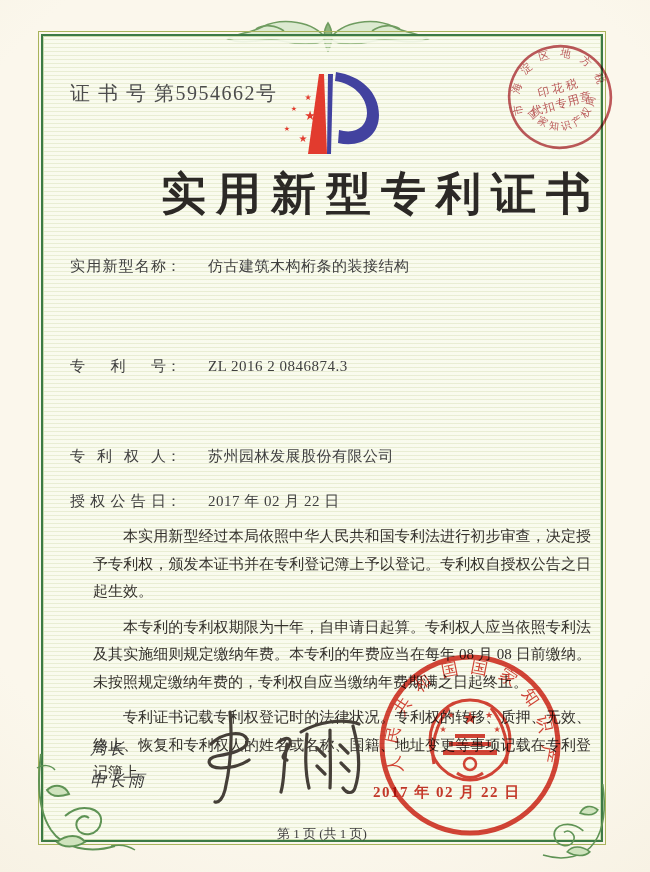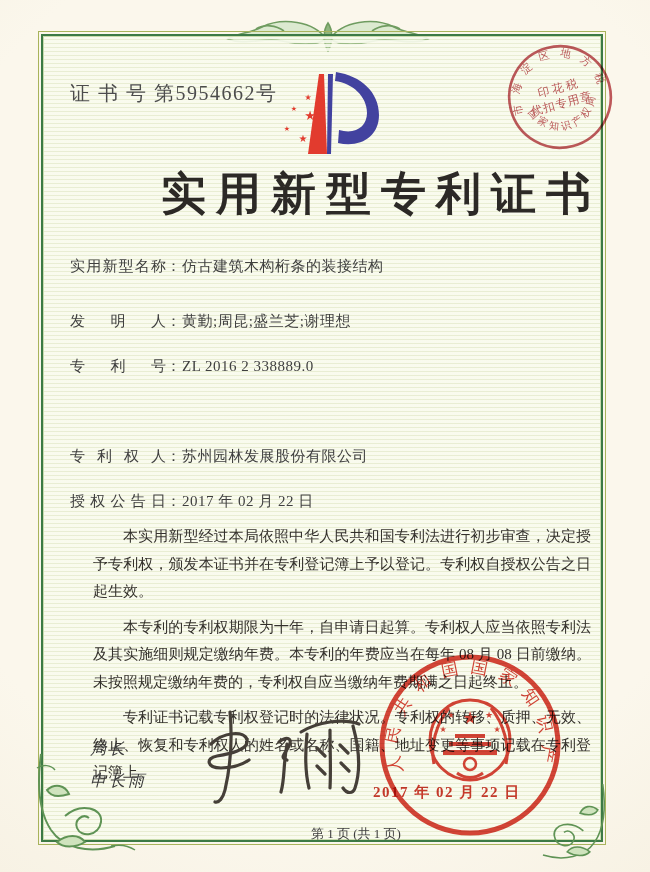--- a/index.html
+++ b/index.html
@@ -14,31 +14,31 @@
     box-shadow:inset 0 0 0 1px #c9dcae;
     background:
       repeating-linear-gradient(0deg, rgba(210,226,180,.45) 0 1px, rgba(249,251,238,.92) 1px 4px);
   }
   .certno{position:absolute;left:27px;top:44px;font-size:20px;letter-spacing:1.5px;color:#4c4c4c;}
   .logo{position:absolute;left:234px;top:34px;width:108px;height:100px;}
   .title{position:absolute;left:0;top:128px;width:100%;text-align:right;
     font-size:45px;font-weight:bold;letter-spacing:10px;text-indent:10px;color:#2c2926;}
   .field{position:absolute;left:27px;font-size:15px;color:#3f3f3f;white-space:nowrap;}
   .flabel{display:inline-block;width:96px;text-align:justify;text-align-last:justify;}
-  .fvalue{margin-left:1px;letter-spacing:.5px;}
+  .fvalue{margin-left:27px;letter-spacing:.5px;}
   .f0{top:221px}.f1{top:276px}.f2{top:321px}.f3{top:366px}.f4{top:411px}.f5{top:456px}
   .paras{position:absolute;left:42px;top:479px;width:514px;font-size:15px;line-height:27.5px;
     text-align:justify;color:#34312c;}
   .paras p{margin:8px;text-indent:2em;}
   .director{position:absolute;left:47px;top:697px;font-size:16px;line-height:32px;letter-spacing:3px;font-style:italic;}
   .sig{position:absolute;left:140px;top:666px;width:190px;height:112px;}
   .seal{position:absolute;left:334px;top:616px;width:186px;height:186px;mix-blend-mode:multiply;opacity:.94;}
   .sealdate{position:absolute;left:330px;top:747px;font-size:15px;font-weight:bold;
     color:#cc3b2e;letter-spacing:1.5px;mix-blend-mode:multiply;}
-  .footer{position:absolute;left:0;top:789px;width:100%;text-align:center;font-size:13px;color:#3f3f3f;padding-left:34px;}
+  .footer{position:absolute;left:0;top:789px;width:100%;text-align:center;font-size:13px;color:#3f3f3f;}
   .stamp{position:absolute;left:505px;top:42px;width:110px;height:110px;mix-blend-mode:multiply;opacity:.88;}
   .orn-top{position:absolute;left:224px;top:9px;width:208px;height:50px;}
   .orn-bl{position:absolute;left:27px;top:750px;width:114px;height:114px;}
   .orn-br{position:absolute;left:516px;top:776px;width:104px;height:92px;transform:scaleX(-1);}
   svg text{font-family:"Liberation Serif", serif;}
 </style>
 </head>
 <body>
 
 <svg class="orn-top" viewBox="0 0 208 50">
@@ -63,25 +63,22 @@
     <polygon points="42,4 47,4 50,84 31,84" fill="#e23b2e"></polygon>
     <polygon points="51,4 56,4 54,84 50,84" fill="#42429f"></polygon>
     <path d="M59,2 C84,6 102,22 102,45 C102,67 83,78 61,73 L62,60 C79,65 90,56 90,43 C90,26 75,13 58,11 Z" fill="#42429f"></path>
   </svg>
 
   <div class="title">实用新型专利证书</div>
 
   <div class="field f0">
     <span class="flabel">实用新型名称</span><span>：</span><span class="fvalue">仿古建筑木构桁条的装接结构</span>
   </div>
-  <div class="field f1">
-    <span class="flabel">发明人</span><span>：</span><span class="fvalue">黄勤;周昆;盛兰芝;谢理想</span>
-  </div>
   <div class="field f2">
-    <span class="flabel">专利号</span><span>：</span><span class="fvalue">ZL 2016 2 338889.0</span>
+    <span class="flabel">专利号</span><span>：</span><span class="fvalue">ZL 2016 2 0846874.3</span>
   </div>
   <div class="field f4">
     <span class="flabel">专利权人</span><span>：</span><span class="fvalue">苏州园林发展股份有限公司</span>
   </div>
   <div class="field f5">
     <span class="flabel">授权公告日</span><span>：</span><span class="fvalue">2017 年 02 月 22 日</span>
   </div>
 
   <div class="paras">
     <p>本实用新型经过本局依照中华人民共和国专利法进行初步审查，决定授予专利权，颁发本证书并在专利登记簿上予以登记。专利权自授权公告之日起生效。</p>

